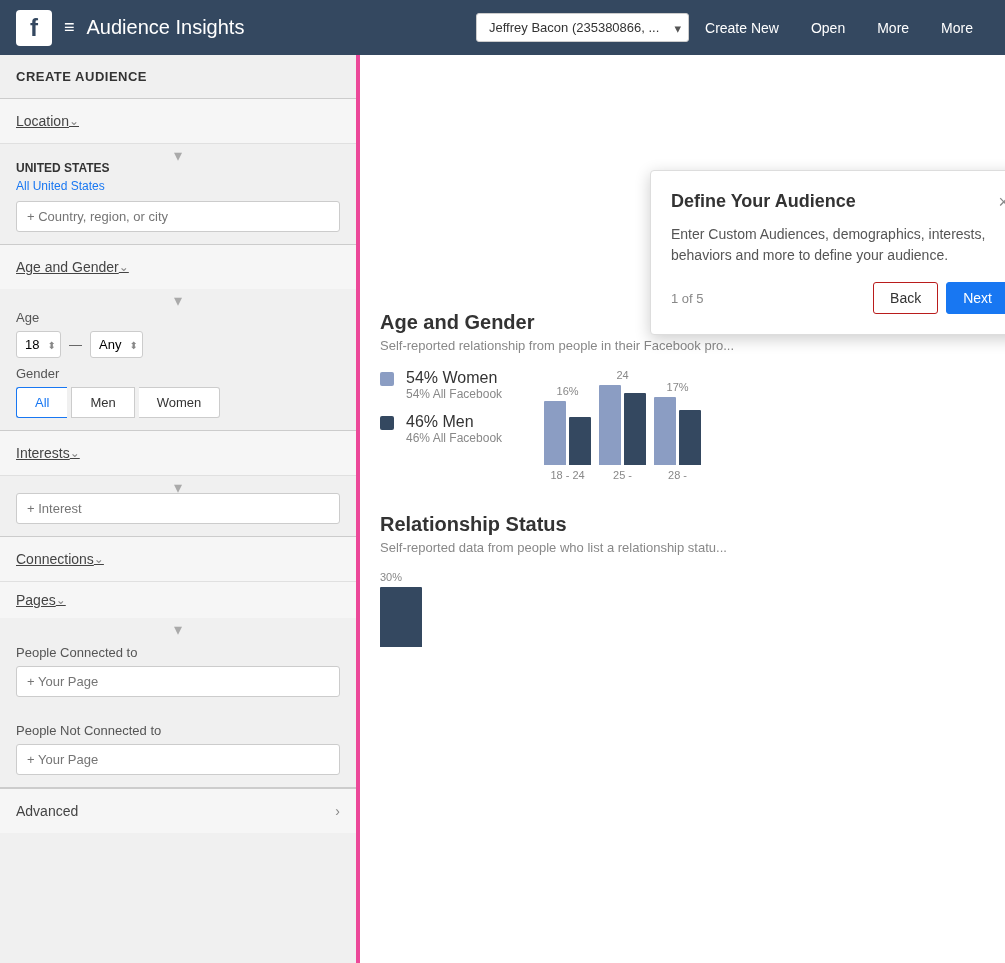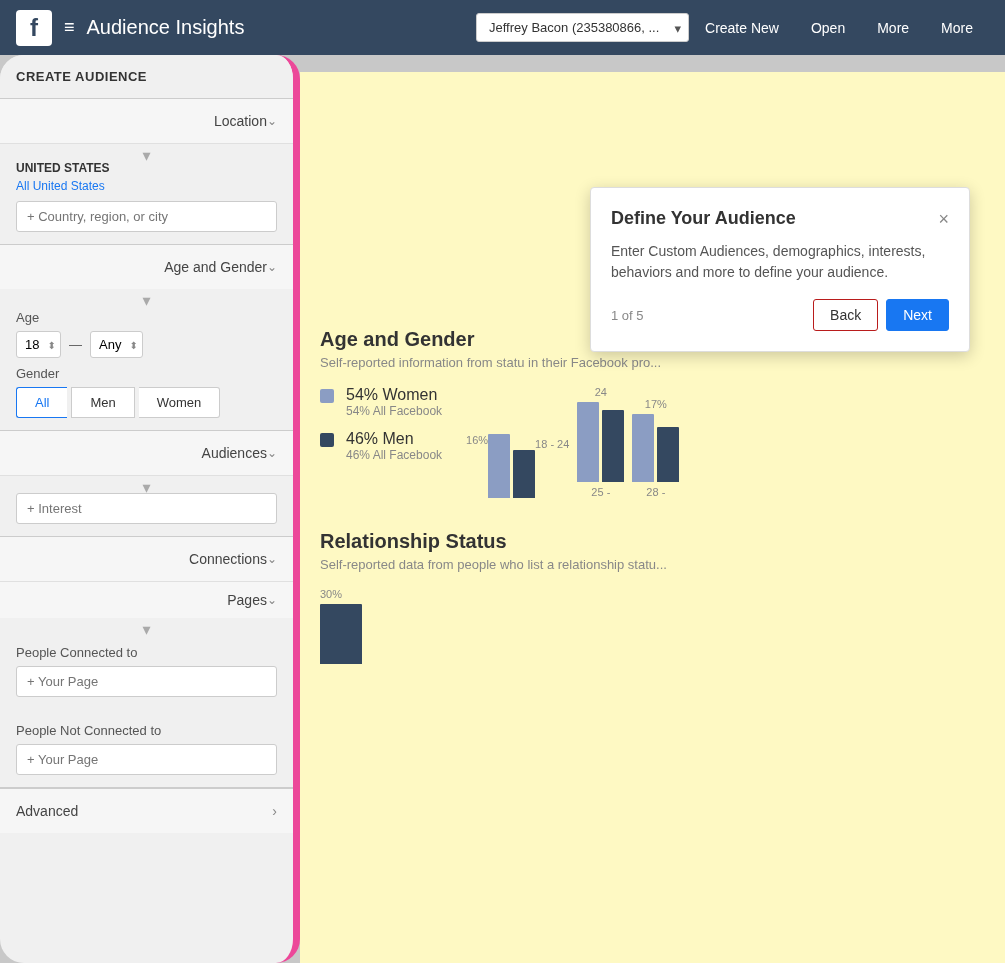--- a/index.html
+++ b/index.html
@@ -83,52 +83,52 @@
 
     
     .main-layout {
       display: flex;
       margin-top: 55px;
       height: calc(963px - 55px);
     }
 
     
     .left-panel {
-      width: 300px;
+      width: 360px;
       background: #f0f0f0;
-      border-right: 7px solid #ec4899;
+      border-right: 4px solid #ec4899;
       overflow-y: auto;
       flex-shrink: 0;
-      border-radius: 24px;
     }
     .create-audience-header {
       background: #f0f0f0;
       padding: 14px 16px;
       font-size: 13px;
       font-weight: bold;
       color: #333;
       border-bottom: 1px solid #ccc;
       text-transform: uppercase;
       letter-spacing: 0.5px;
     }
 
     
     .section-row {
       border-bottom: 1px solid #ccc;
       background: #f6f6f6;
     }
     .section-header {
       display: flex;
       align-items: center;
-      justify-content: flex-end;
+      justify-content: flex-start;
       padding: 14px 16px;
       cursor: pointer;
       font-size: 14px;
       color: #444;
       font-weight: 400;
+      text-decoration: underline;
     }
     .chevron-down {
       color: #888;
       font-size: 12px;
     }
     .chevron-right {
       color: #888;
       font-size: 14px;
     }
     .section-body {
@@ -247,25 +247,24 @@
       background: #f6f6f6;
       cursor: pointer;
       border-top: 1px solid #ccc;
       font-size: 14px;
       color: #444;
     }
 
     
     .right-panel {
       flex: 1;
-      background: #fef9c3;
+      background: #ffffff;
       overflow-y: auto;
       padding: 0;
       position: relative;
-      margin-top: 17px;
     }
 
     
     .tooltip-popup {
       position: absolute;
       top: 115px;
       left: 290px;
       width: 380px;
       background: #fff;
       border: 1px solid #ddd;
@@ -436,21 +435,21 @@
         <div class="gender-row">
           <button class="gender-btn gender-btn-all active">All</button>
           <button class="gender-btn">Men</button>
           <button class="gender-btn" style="border-radius:0 3px 3px 0; border-left:none;">Women</button>
         </div>
       </div>
     </div>
 
     <div class="section-row">
       <div class="section-header">
-        <span>Audiences</span>
+        <span>Interests</span>
         <span class="chevron-down">⌄</span>
       </div>
       <div class="section-body">
         <div class="section-notch"></div>
         <input class="interest-input" type="text" placeholder="+ Interest" style="">
       </div>
     </div>
 
     <div class="section-row">
       <div class="section-header">
@@ -489,44 +488,44 @@
         <div class="tooltip-actions">
           <button class="btn-back">Back</button>
           <button class="btn-next">Next</button>
         </div>
       </div>
     </div>
 
     <div class="right-content">
       <div style="margin-top: 240px;">
         <div class="section-title-right">Age and Gender</div>
-        <div class="section-subtitle-right">Self-reported information from statu in their Facebook pro...</div>
-
-        <div style="display:flex; gap: 8px;">
+        <div class="section-subtitle-right">Self-reported relationship from people in their Facebook pro...</div>
+
+        <div style="display:flex; gap: 26px;">
           <div>
             <div class="gender-stat-row">
               <div class="stat-color-box" style="background:#8b9dc3;"></div>
               <div class="stat-info">
                 <div class="stat-main">54% Women</div>
                 <div class="stat-sub">54% All Facebook</div>
               </div>
             </div>
             <div style="height:12px;"></div>
             <div class="gender-stat-row">
               <div class="stat-color-box" style="background:#344860;"></div>
               <div class="stat-info">
                 <div class="stat-main">46% Men</div>
                 <div class="stat-sub">46% All Facebook</div>
               </div>
             </div>
           </div>
 
           <div style="display:flex; align-items:flex-end; gap:8px; margin-left:16px;">
 
-            <div style="display:flex; flex-direction:row; align-items:flex-start;">
+            <div style="display:flex; flex-direction:column; align-items:center;">
               <span style="font-size:11px;color:#888;margin-bottom:4px;">16%</span>
               <div style="display:flex; gap:3px; align-items:flex-end;">
                 <div class="bar bar-women" style="height:64px;"></div>
                 <div class="bar bar-men" style="height:48px;"></div>
               </div>
               <span style="font-size:11px;color:#888;margin-top:4px;">18 - 24</span>
             </div>
 
             <div style="display:flex; flex-direction:column; align-items:center;">
               <span style="font-size:11px;color:#888;margin-bottom:4px;">24</span>

